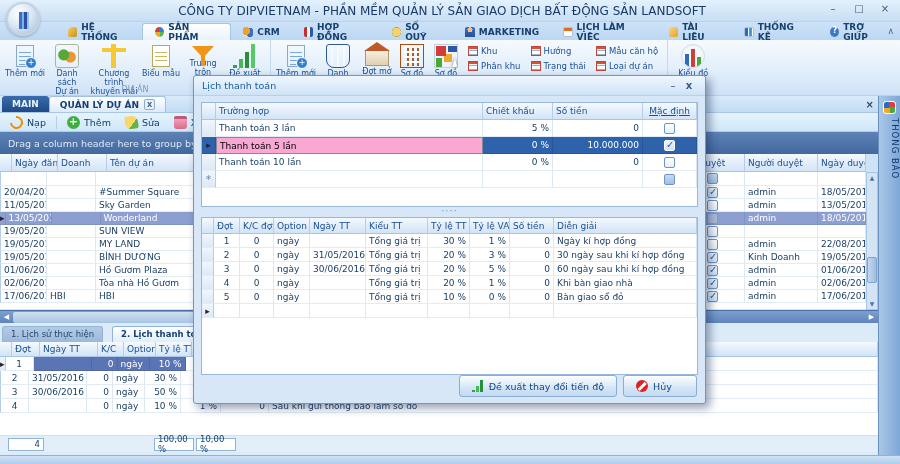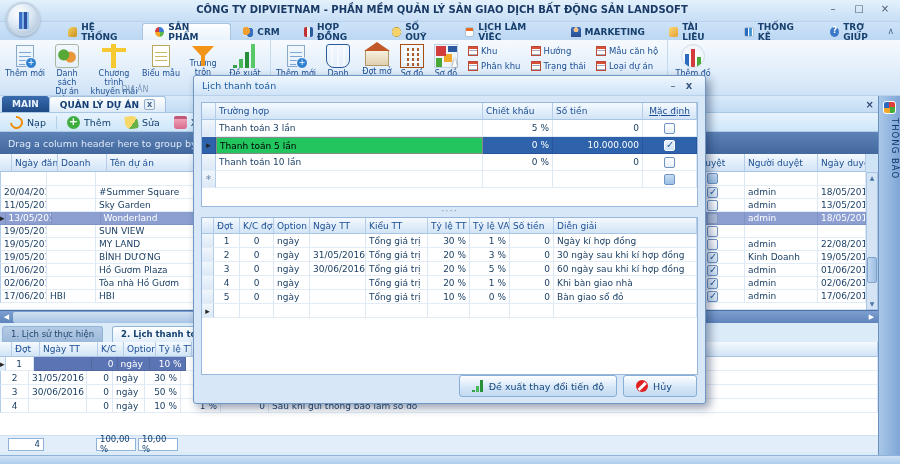--- a/index.html
+++ b/index.html
@@ -2,21 +2,21 @@
 <html><head>
 <meta charset="utf-8">
 <style>
   * { margin:0; padding:0; box-sizing:border-box; font-family:"DejaVu Sans","Liberation Sans",sans-serif; }
   html,body { width:900px; height:464px; overflow:hidden; }
   .app { position:relative; width:900px; height:464px; background:#cfe3f7; overflow:hidden; font-size:9px; color:#1c4066; }
 
   
   .titlebar { position:absolute; top:0; left:0; width:900px; height:22px;
     background:linear-gradient(#e3f1fc,#c7def5); border-bottom:1px solid #b9d3ee; }
-  .app-title { position:absolute; top:4px; left:0; right:16px; text-align:center; font-size:10px; color:#1a3a66;font-weight:bold; }
+  .app-title { position:absolute; top:4px; left:0; right:16px; text-align:center; font-size:12px; color:#1a3a66; }
   .win-controls { position:absolute; top:3px; right:8px; display:flex; gap:12px; color:#4a5a6e; font-size:10px; }
   .win-btn { width:14px; text-align:center; cursor:default; }
   .wb-min::after{content:"–";} .wb-max::after{content:"□";} .wb-close::after{content:"×";}
   .logo-orb { position:absolute; top:2px; left:6px; width:34px; height:34px; border-radius:50%; z-index:30;
     background:radial-gradient(circle at 35% 30%, #ffffff, #dce8f4 45%, #aec4da 90%);
     border:2px solid #c2d2e2; box-shadow:0 1px 3px rgba(0,0,0,.25); }
   .logo-orb::after { content:""; position:absolute; left:11px; top:8px; width:10px; height:17px;
     background:linear-gradient(90deg,#3b6fc4 0 3px,#7fb0e8 3px 5px,#2c4f9e 5px 8px,#8fc0f0 8px 10px); }
 
   
@@ -198,21 +198,21 @@
   .dg1 { top:26px; height:105px; }
   .dg2 { top:141px; height:158px; }
   .dgh { height:17px; } .dgr { height:17px; }
   .d2h { height:16px; } .d2r { height:14px; }
   .t-ind { width:14px; flex:none; }
   .t-name { flex:1; }
   .t-ck { width:70px; flex:none; }
   .t-st { width:90px; flex:none; }
   .t-md { width:54px; flex:none; justify-content:center;text-decoration:underline; }
   .row.dsel .cell { background:#2e62ab; color:#fff; border-color:#27549a; }
-  .row.dsel .cell.focus { background:#22c55e; color:#000; border:1px solid #8a8a8a; }
+  .row.dsel .cell.focus { background:#f9a8d4; color:#000; border:1px solid #8a8a8a; }
   .row.dsel .cb { border-color:#fff; }
   .s-ind { width:12px; flex:none; }
   .s-dot { width:26px; flex:none; }
   .s-kc { width:34px; flex:none; }
   .s-opt { width:36px; flex:none; }
   .s-ngay { width:56px; flex:none; }
   .s-kieu { width:62px; flex:none; }
   .s-ty { width:42px; flex:none; }
   .s-vat { width:40px; flex:none; }
   .s-tien { width:44px; flex:none; }
@@ -262,26 +262,26 @@
       </div>
     <div class="rtab">
         <span class="ti ti-contract"></span>
         <span>HỢP ĐỒNG</span>
       </div>
     <div class="rtab">
         <span class="ti ti-fund"></span>
         <span>SỐ QUỸ</span>
       </div>
     <div class="rtab">
+        <span class="ti ti-marketing"></span>
+        <span>MARKETING</span>
+      </div>
+    <div class="rtab">
         <span class="ti ti-calendar"></span>
         <span>LỊCH LÀM VIỆC</span>
-      </div>
-    <div class="rtab">
-        <span class="ti ti-marketing"></span>
-        <span>MARKETING</span>
       </div>
     <div class="rtab">
         <span class="ti ti-doc"></span>
         <span>TÀI LIỆU</span>
       </div>
     <div class="rtab">
         <span class="ti ti-stats"></span>
         <span>THỐNG KÊ</span>
       </div>
     <div class="rtab">
@@ -371,21 +371,21 @@
           </div>
         <div class="smallbtn">
             <span class="ic-list"></span>
             <span>Loại dự án</span>
           </div>
       </div>
     </div>
     <div class="rgroup" style="border-right:none">
       <div class="bigbtn">
           <span class="icon24 ic-barchart"></span>
-          <span class="lbl">Thêm đồ</span>
+          <span class="lbl">Kiểu đồ</span>
         </div>
     </div>
   </div>
 
   <div class="doc-tabs">
     <div class="dtab dtab-main">
         <span>MAIN</span>
       </div>
     <div class="dtab dtab-active">
         <span>QUẢN LÝ DỰ ÁN</span>
@@ -623,21 +623,21 @@
       <span class="cell b-tyle r">10 %</span>
       <span class="cell b-vat r">1 %</span>
       <span class="cell b-tien r">0</span>
       <span class="cell b-dg">Sau khi gửi thông báo làm sổ đỏ</span>
     </div>
   </div>
   <div class="bot-white"></div>
 
   <div class="gfooter">
     <span class="fbox" style="margin-left:8px;width:36px">4</span>
-    <span class="fbox" style="margin-left:52px;width:40px">100,00 %</span>
+    <span class="fbox" style="margin-left:110px;width:40px">100,00 %</span>
     <span class="fbox" style="margin-left:2px;width:40px">10,00 %</span>
   </div>
   <div class="statusbar"></div>
 
   <div class="dock">
     <div class="dock-icon"></div>
     <span class="dock-label">THÔNG BÁO</span>
   </div>
 
   <div class="dialog">

